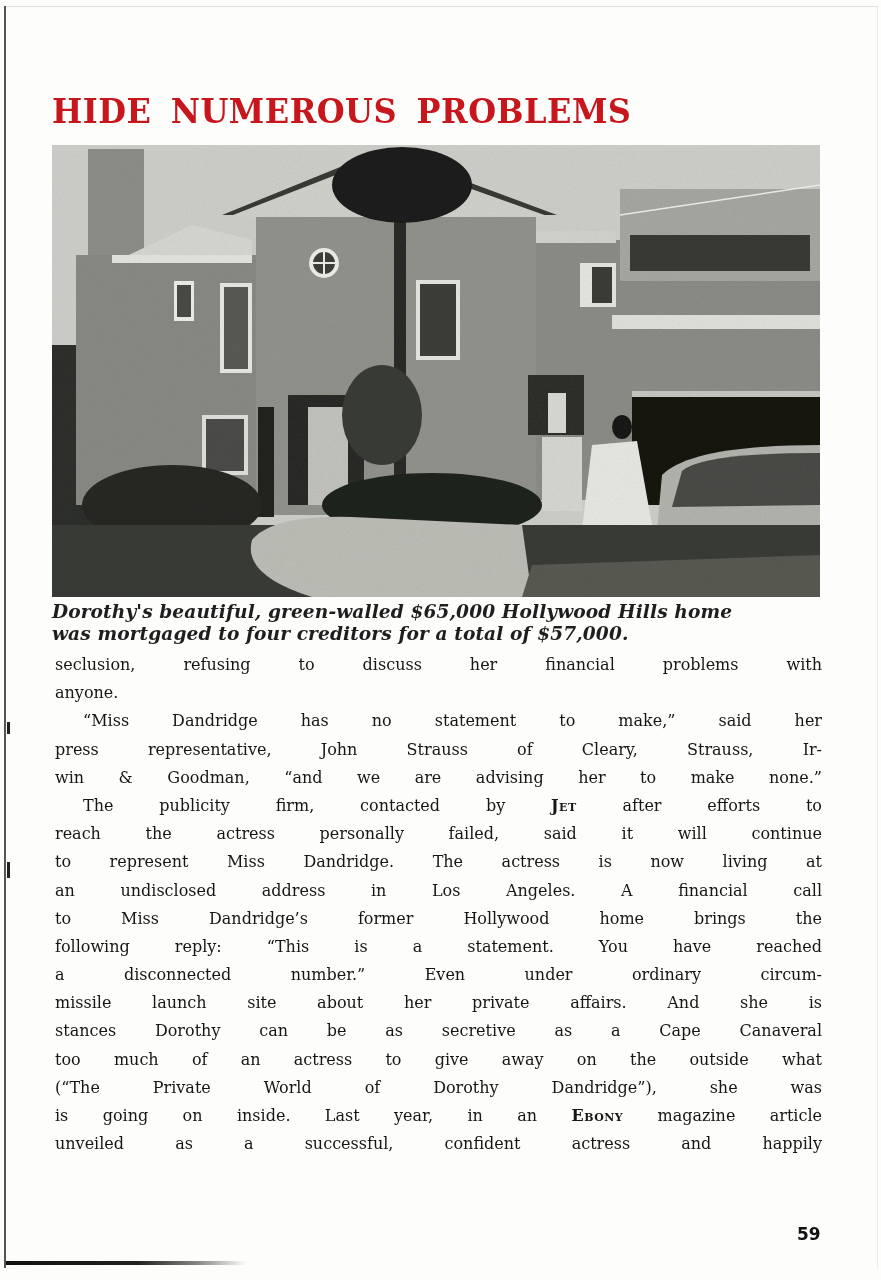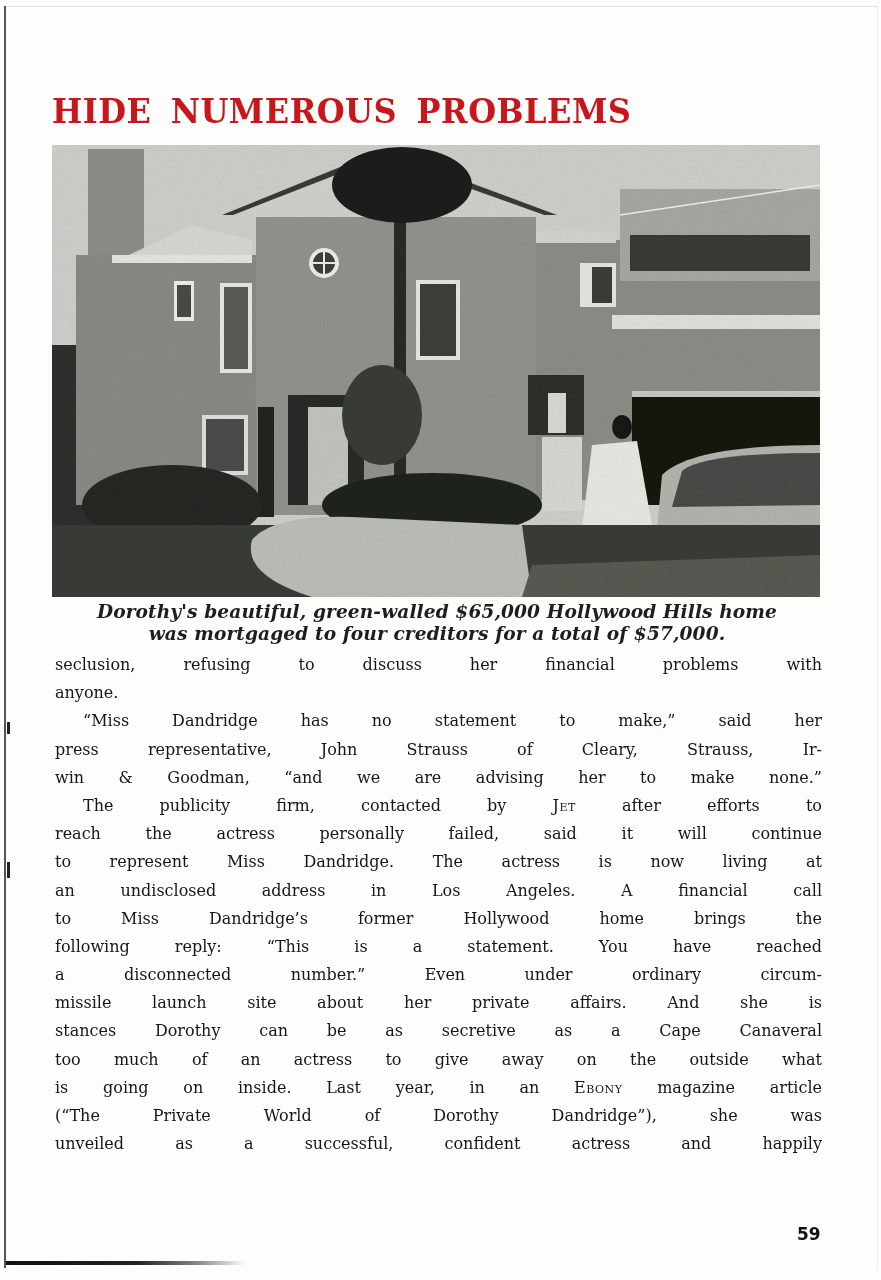--- a/index.html
+++ b/index.html
@@ -24,37 +24,37 @@
       color: #c8161d; white-space: nowrap;
       transform: scaleX(0.97); transform-origin: left top;
     }
     .photo {
       position: absolute; left: 52px; top: 145px; width: 768px; height: 452px;
       overflow: hidden; background: #8e8e8a;
     }
     .photo svg { display: block; width: 100%; height: 100%; }
     .caption {
       position: absolute; left: 52px; top: 601px; width: 770px;
-      text-align: center; font-style: italic; font-weight: bold;
+      text-align: left; font-style: italic; font-weight: bold;
       font-family: "DejaVu Serif", serif; font-size: 18.6px; line-height: 22px;
       color: #1e1e1e; letter-spacing: 0.1px;
     }
     .caption .line { display: block; white-space: nowrap; }
     .body-text {
       position: absolute; left: 55px; top: 651px; width: 767px;
       font-family: "DejaVu Serif", serif; font-size: 16px; line-height: 28.2px;
       color: #161616;
     }
     .body-text .ln {
       display: block; white-space: nowrap; text-align: justify;
       text-align-last: justify; height: 28.2px;
     }
     .body-text .ln.last { text-align-last: left; }
     .body-text .ln.indent { padding-left: 28px; }
-    .sc { font-variant: small-caps; letter-spacing: 0.5px; }
+    .sc { font-variant: small-caps; letter-spacing: 0.5px; font-weight: bold; }
     .margin-mark {
       position: absolute; width: 3px; background: #222;
     }
     .page-number {
       position: absolute; left: 797px; top: 1180px;
       font-family: "DejaVu Sans", sans-serif; font-weight: bold; font-size: 17px;
       color: #111;
       margin-top: 44px;
     }
     .footer-rule {
@@ -177,22 +177,22 @@
   <span class="ln indent"><span>The publicity firm, contacted by </span><span class="sc">Jet</span><span> after efforts to</span></span>
   <span class="ln">reach the actress personally failed, said it will continue</span>
   <span class="ln">to represent Miss Dandridge. The actress is now living at</span>
   <span class="ln">an undisclosed address in Los Angeles. A financial call</span>
   <span class="ln">to Miss Dandridge’s former Hollywood home brings the</span>
   <span class="ln">following reply: “This is a statement. You have reached</span>
   <span class="ln">a disconnected number.” Even under ordinary circum-</span>
   <span class="ln">missile launch site about her private affairs. And she is</span>
   <span class="ln">stances Dorothy can be as secretive as a Cape Canaveral</span>
   <span class="ln">too much of an actress to give away on the outside what</span>
+  <span class="ln">(“The Private World of Dorothy Dandridge”), she was</span>
   <span class="ln"><span>is going on inside. Last year, in an </span><span class="sc">Ebony</span><span> magazine article</span></span>
-  <span class="ln">(“The Private World of Dorothy Dandridge”), she was</span>
   <span class="ln">unveiled as a successful, confident actress and happily</span>
 </div>
 
 <div class="margin-mark" style="left:7px; top:722px; height:12px;"></div>
 <div class="margin-mark" style="left:7px; top:862px; height:16px;"></div>
 
 <div class="page-number">59</div>
 <div class="footer-rule"></div>
 <div class="copyright">Copyrighted material</div>
 

